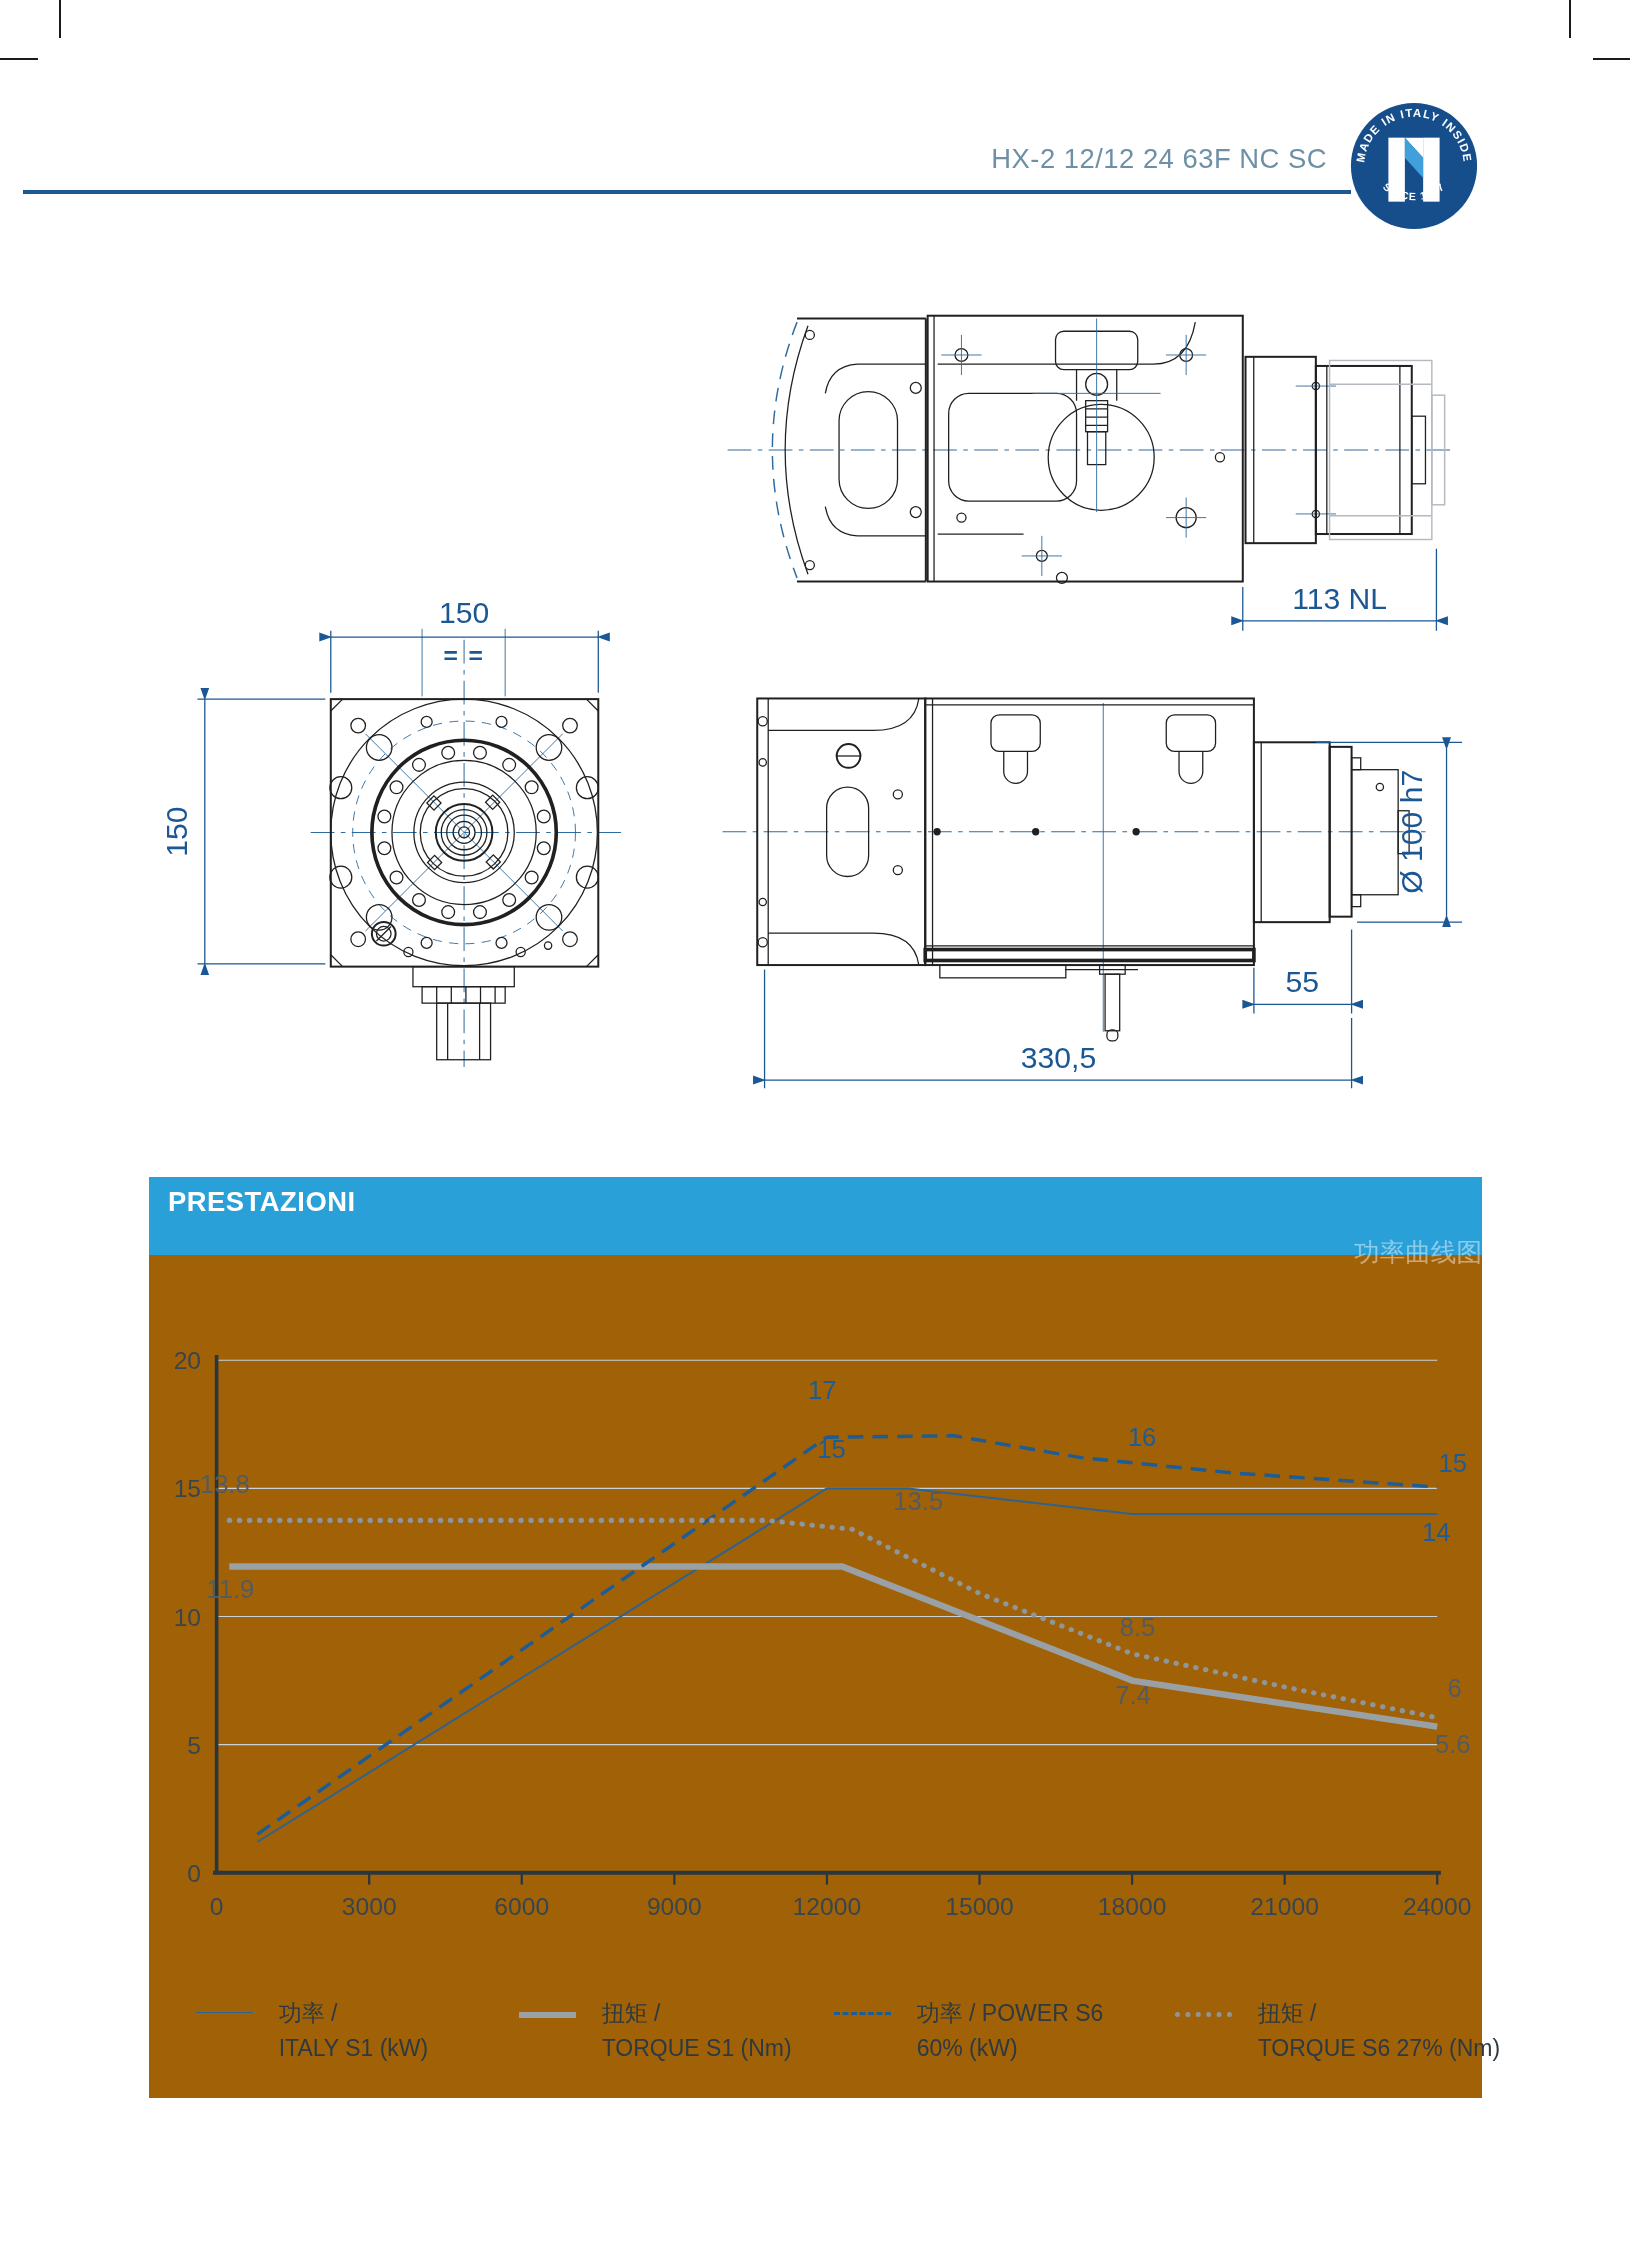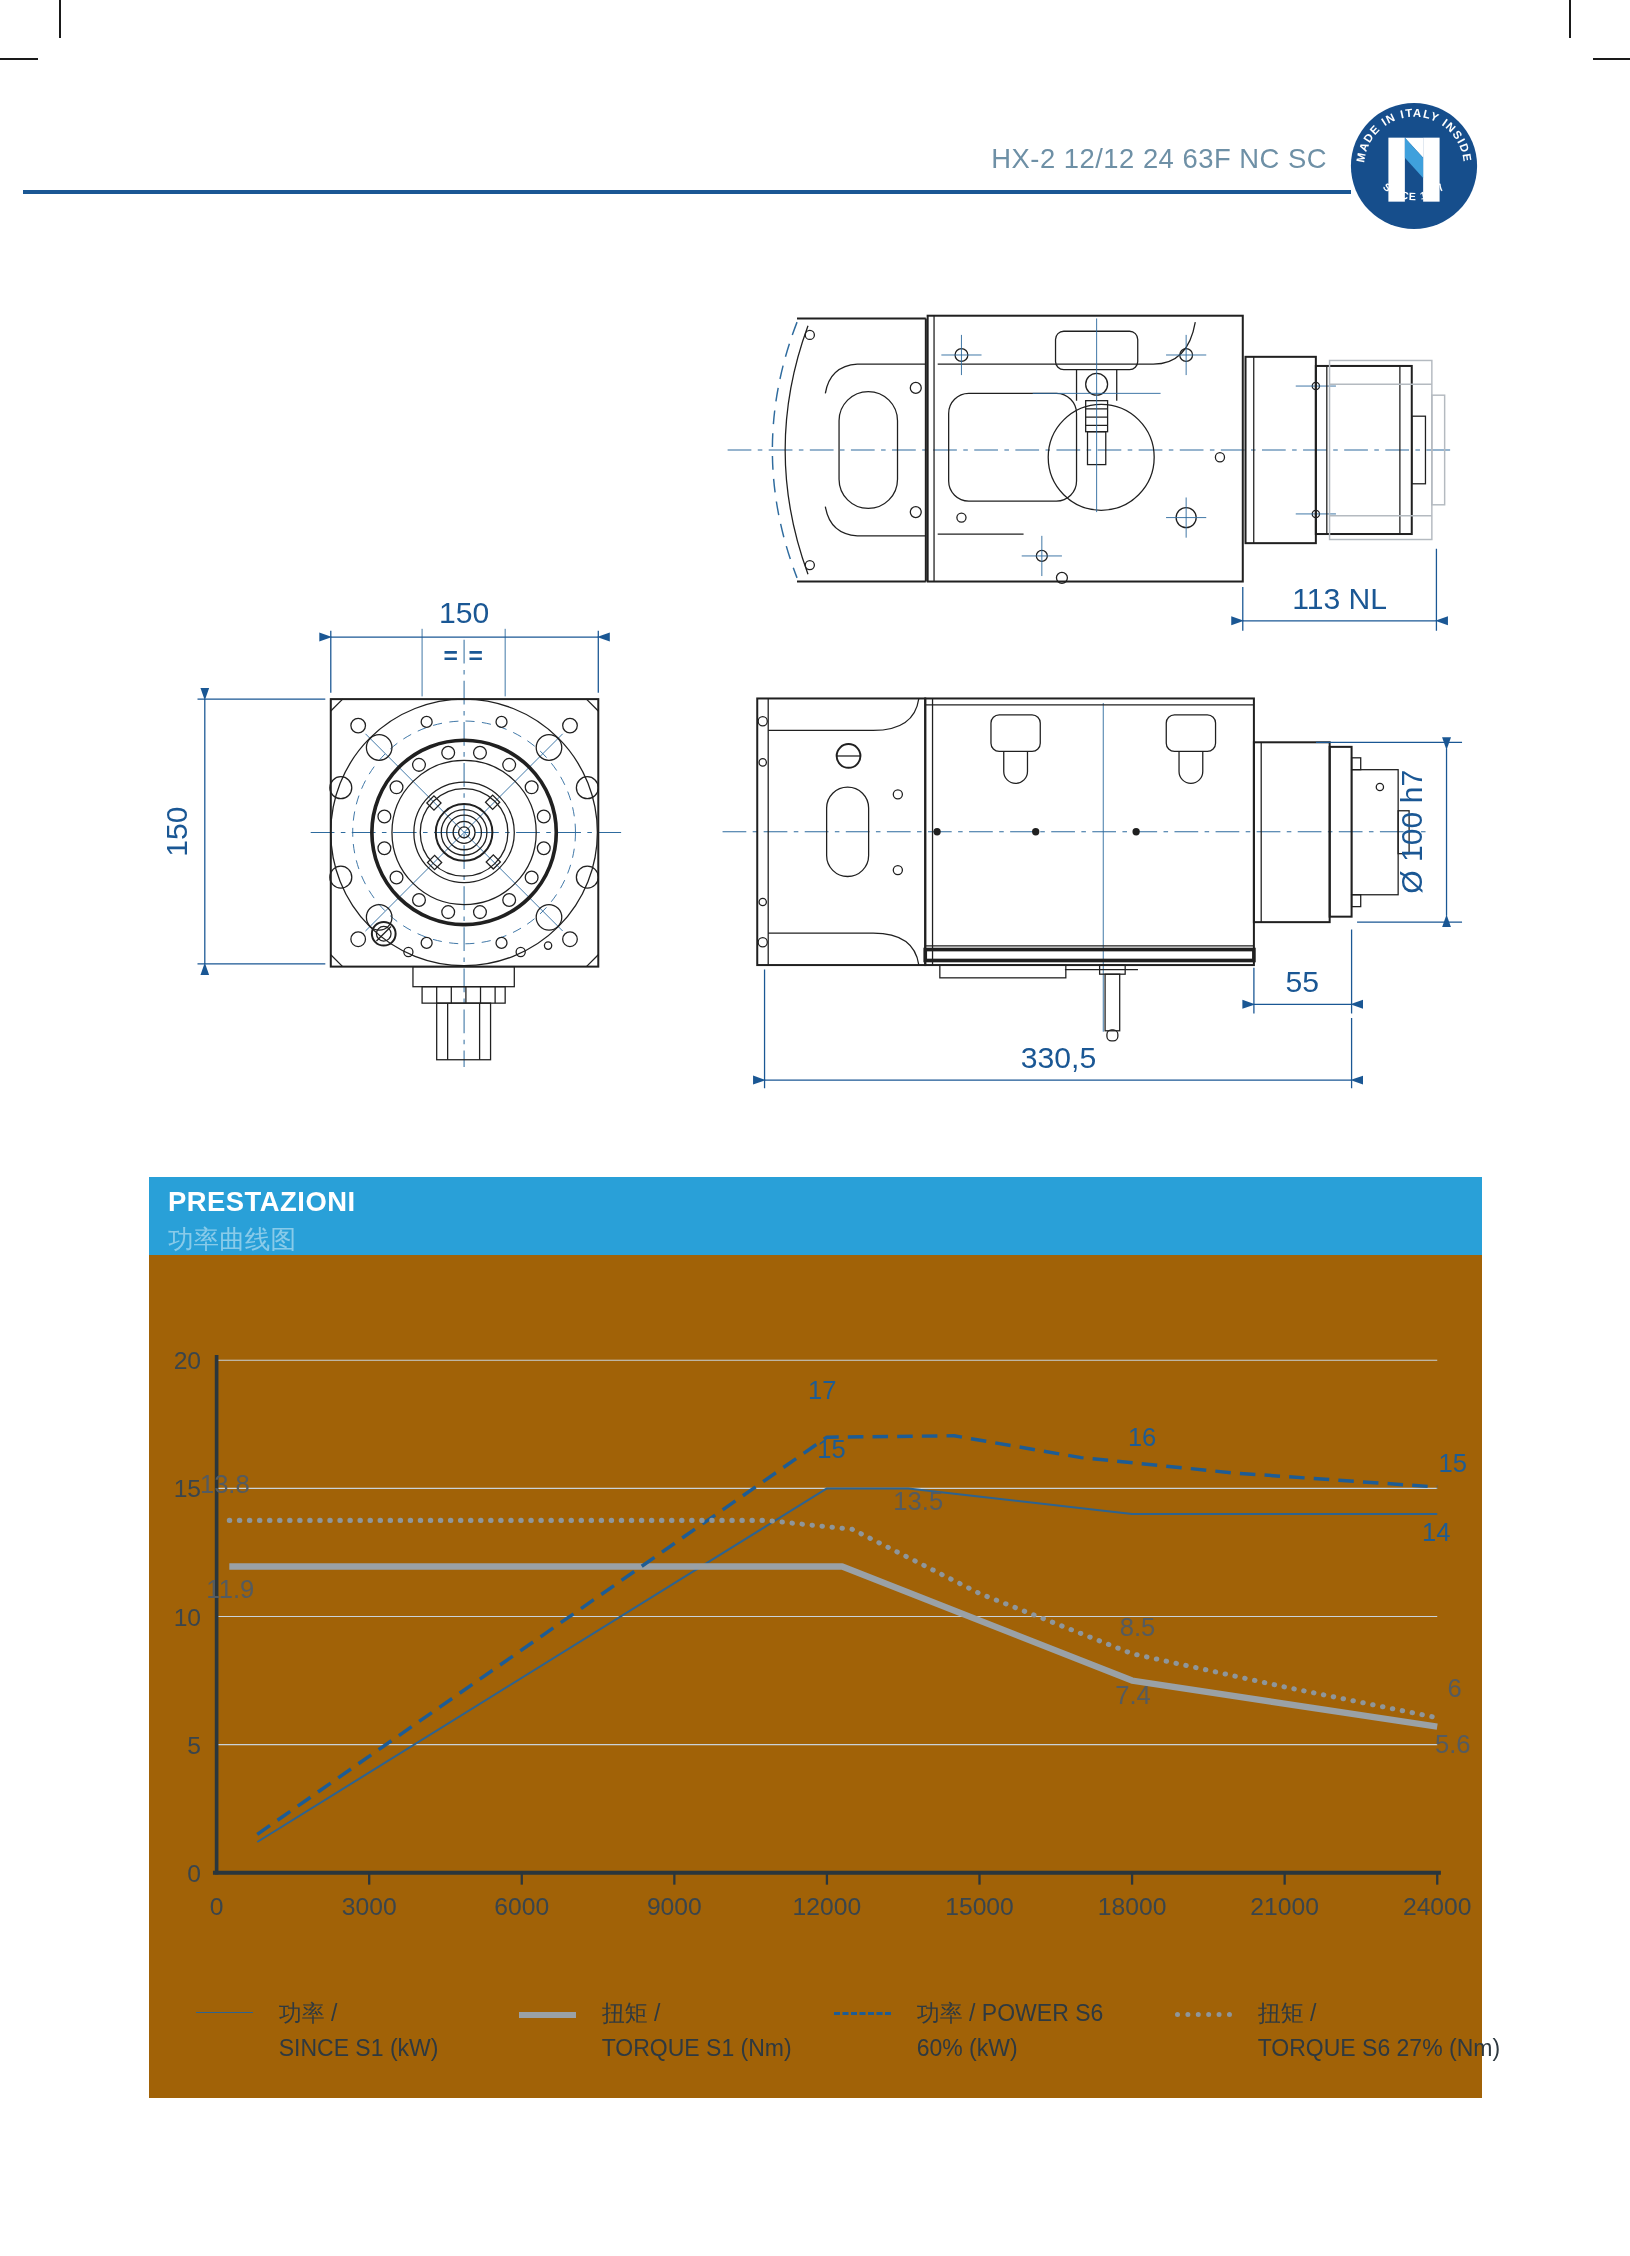--- a/index.html
+++ b/index.html
@@ -8,21 +8,21 @@
   .abs{position:absolute;}
   .cropmark{position:absolute;background:#1a1a1a;}
   #model-title{left:786px;top:143px;width:541px;text-align:right;font-size:27.4px;
                letter-spacing:0.5px;color:#6e90a6;}
   #header-rule{left:23px;top:190px;width:1328px;height:3.7px;background:#1a5794;}
   
   #perf-panel{left:149px;top:1177px;width:1333px;height:927px;background:#a16207;}
   #perf-titlebar{left:0;top:0;width:1333px;height:78px;background:#29a0d8;box-sizing:border-box;
                  padding:9.1px 0 0 19px;}
   #perf-title{font-size:27.4px;font-weight:bold;color:#ffffff;letter-spacing:0.5px;}
-  #perf-subtitle{font-size:25.6px;color:rgba(255,255,255,.45);margin-top:4px;}
+  #perf-subtitle{font-size:25.6px;color:rgba(255,255,255,.45);margin-top:17px;text-align:right;}
   .legend-item{position:absolute;top:1996px;display:flex;align-items:flex-start;gap:12px;}
   .legend-swatch{width:57px;flex:0 0 57px;margin-top:16.4px;margin-right:13.7px;}
   .sw-s1{border-top:1.8px solid #2d6390;}
   .sw-t1{border-top:6.4px solid #9aa1a6;}
   .sw-s6{border-top:3.7px dashed #1d5c94;}
   .sw-t6{border-top:5.5px dotted #8e969b;}
   .legend-text{font-size:23px;color:#2e3940;line-height:1.5;}
   #page-number{left:1371px;top:2122px;width:111px;text-align:right;font-size:23px;color:#3a3a3a;}
   
   svg text{font-family:"Liberation Sans","DejaVu Sans",sans-serif;}
@@ -363,21 +363,21 @@
       <text x="1245" y="1790" text-anchor="middle" font-size="28" fill="#545b60">8.5</text>
       <text x="1240" y="1864" text-anchor="middle" font-size="28" fill="#545b60">7.4</text>
       <text x="1592" y="1857" text-anchor="middle" font-size="28" fill="#545b60">6</text>
       <text x="1590" y="1918" text-anchor="middle" font-size="28" fill="#545b60">5.6</text>
     </svg>
 
   <div class="legend-item" style="left:196px;">
     <div class="legend-swatch sw-s1"></div>
     <div class="legend-text">
       <div>功率 /</div>
-      <div>SINCE S1 (kW)</div>
+      <div>ITALY S1 (kW)</div>
     </div>
   </div>
   <div class="legend-item" style="left:519px;">
     <div class="legend-swatch sw-t1"></div>
     <div class="legend-text">
       <div>扭矩 /</div>
       <div>TORQUE S1 (Nm)</div>
     </div>
   </div>
   <div class="legend-item" style="left:834px;">

